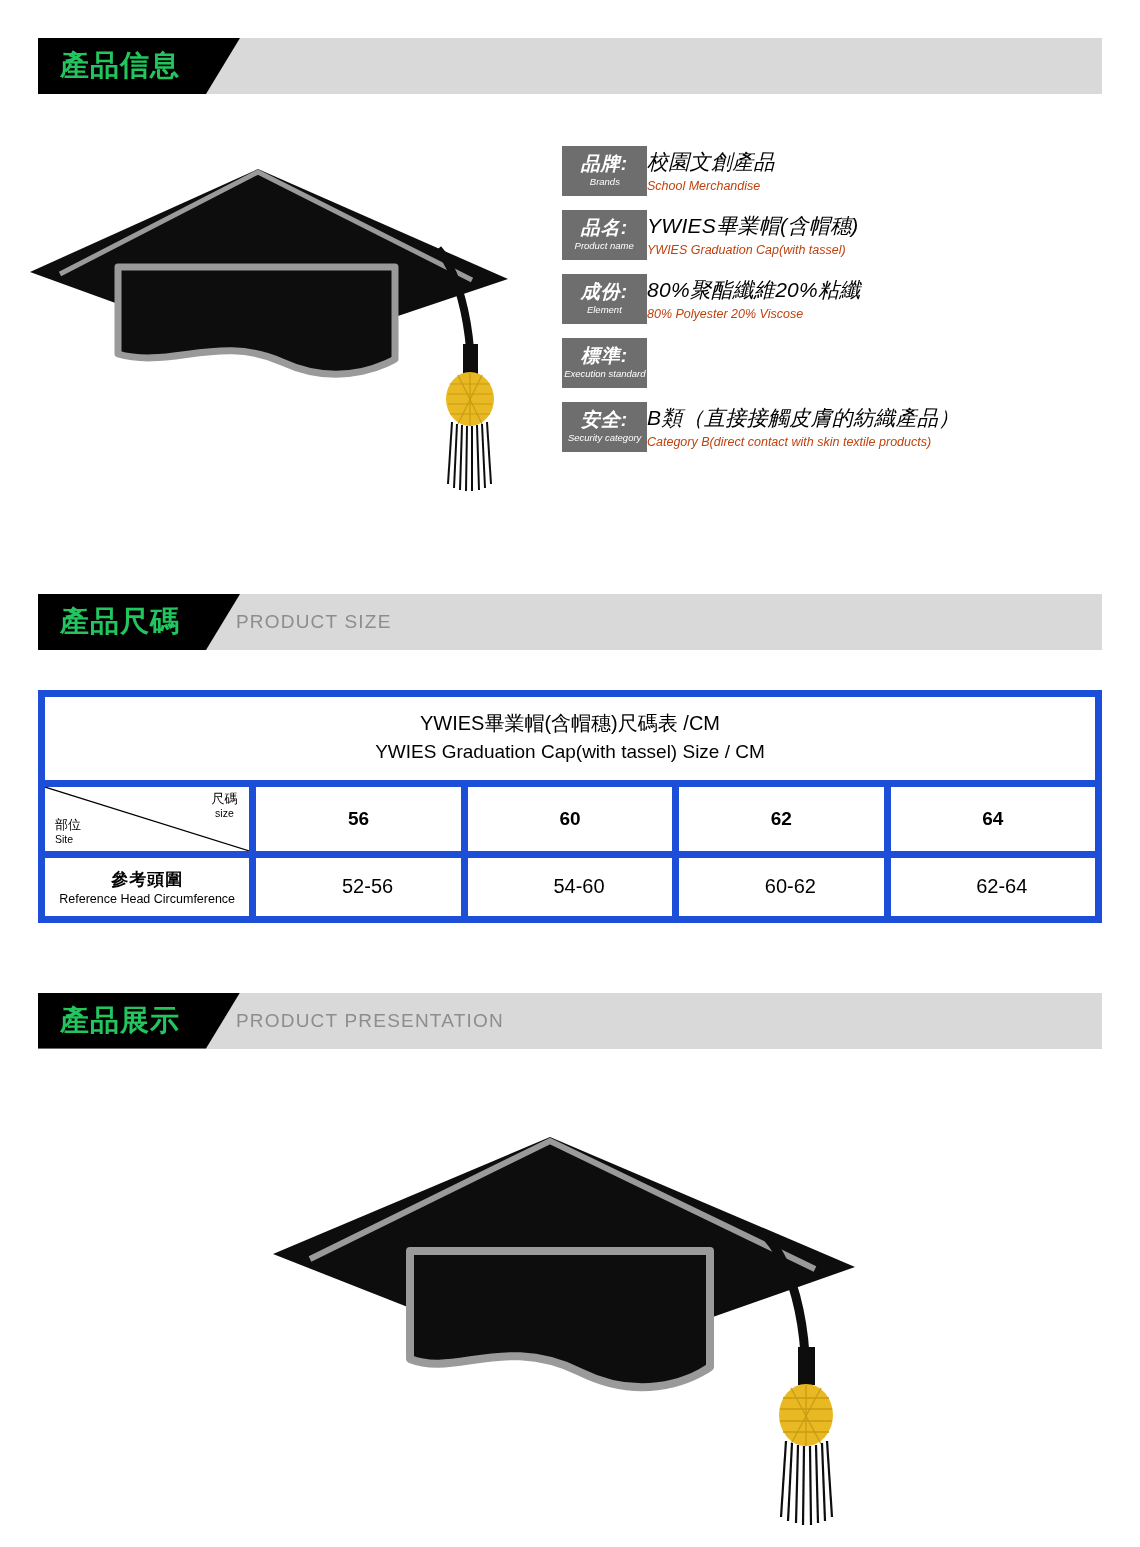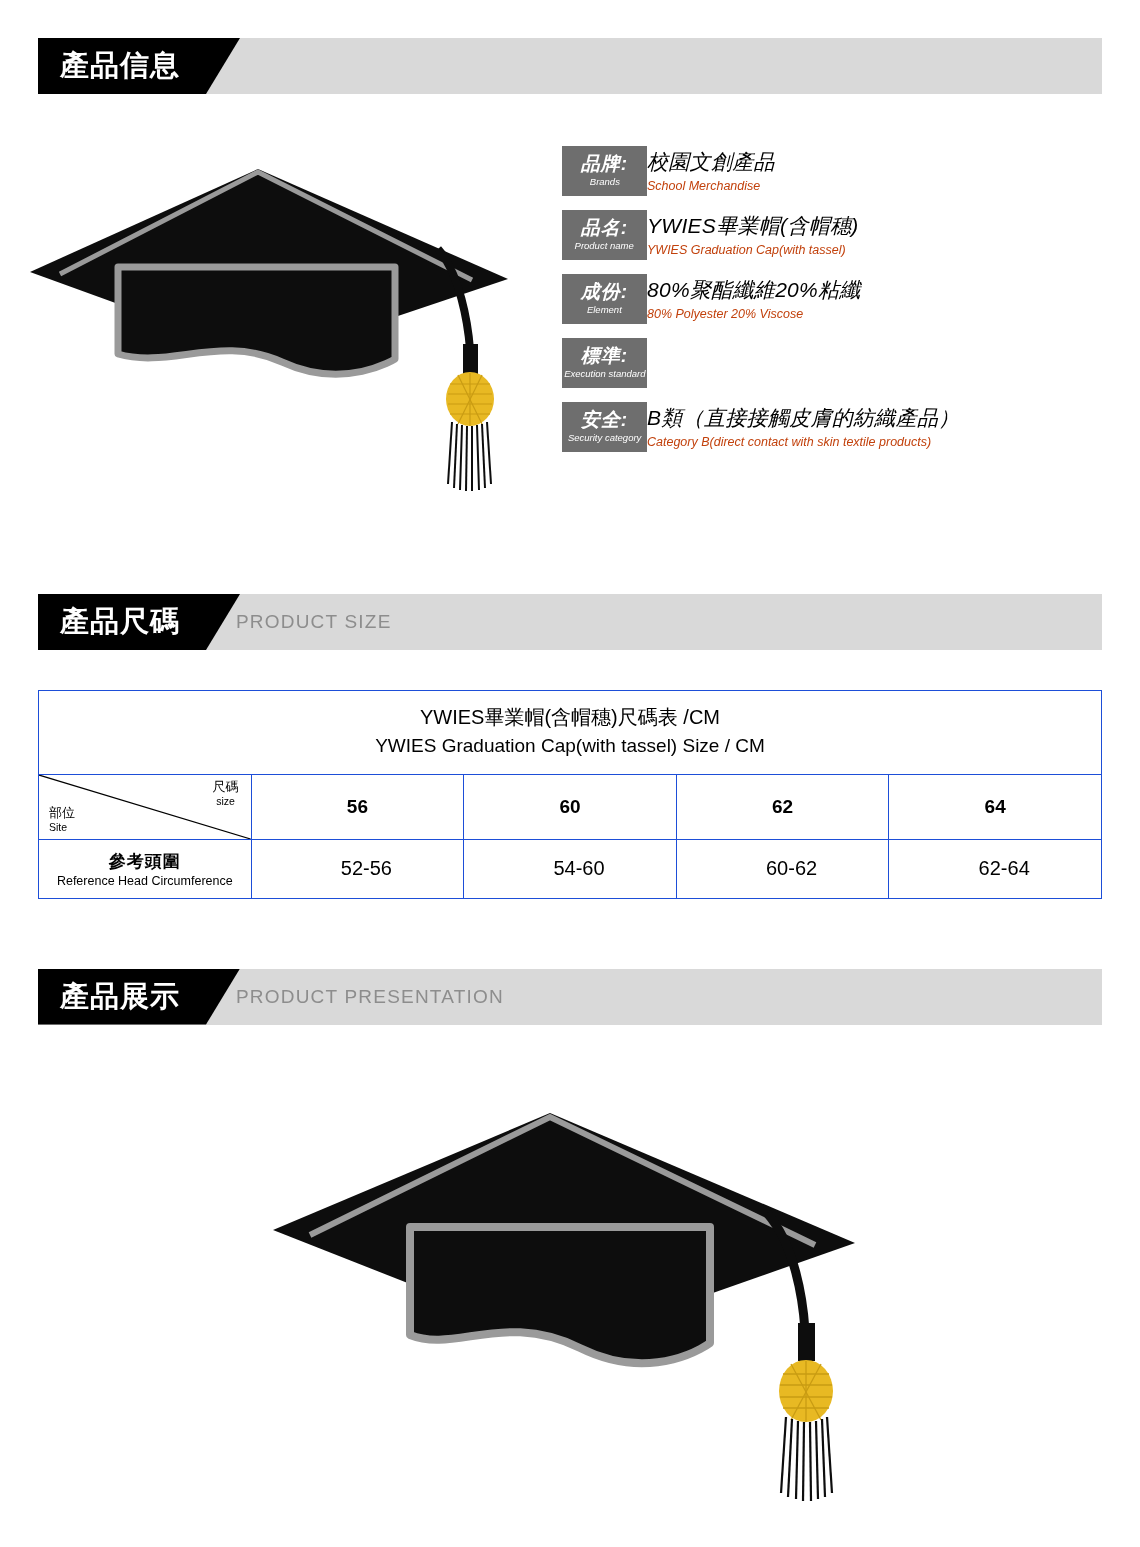--- a/index.html
+++ b/index.html
@@ -29,21 +29,21 @@
     right: 0;
     height: 56px;
     background: #d9d9d9;
   }
   .section-header .tab {
     position: absolute;
     left: 0;
     top: 0;
     height: 56px;
     background: #000;
-    color: #ffffff;
+    color: #22c55e;
     padding: 0 40px 0 22px;
     display: flex;
     align-items: center;
     font-size: 29px;
     font-weight: bold;
     letter-spacing: 1px;
     clip-path: polygon(0 0, 100% 0, calc(100% - 34px) 100%, 0 100%);
     padding-right: 60px;
     z-index: 2;
   }
@@ -133,21 +133,21 @@
   
   .size-wrap {
     margin: 40px 38px 0 38px;
   }
   table.size-table {
     border-collapse: collapse;
     width: 100%;
     table-layout: fixed;
   }
   table.size-table td {
-    border: 1px solid #1d4ed8;
+    border: 7px solid #1d4ed8;
     text-align: center;
     vertical-align: middle;
   }
   .tbl-title {
     padding: 12px 0 14px 0;
     font-size: 20px;
     line-height: 1.45;
   }
   .tbl-title .ln2 { font-size: 19px; }
   .corner-cell {

